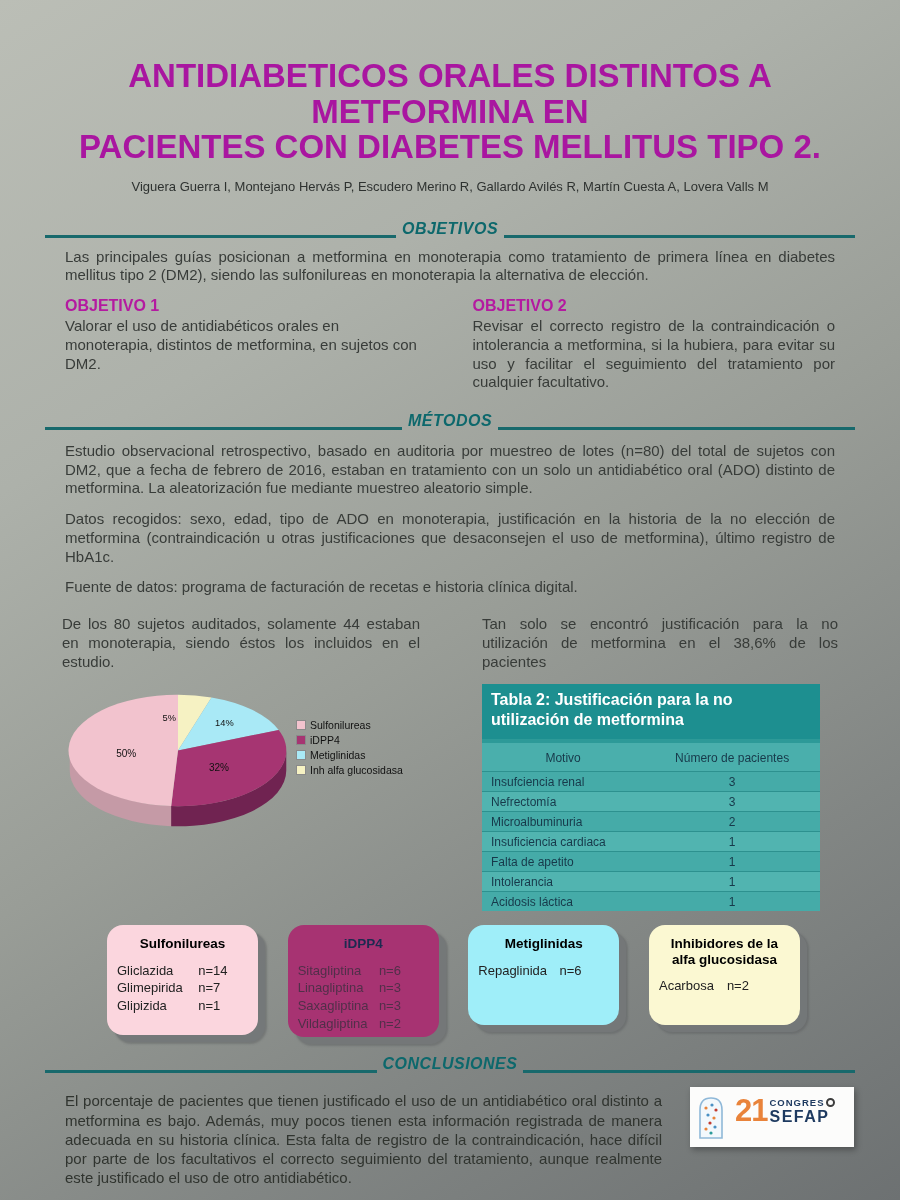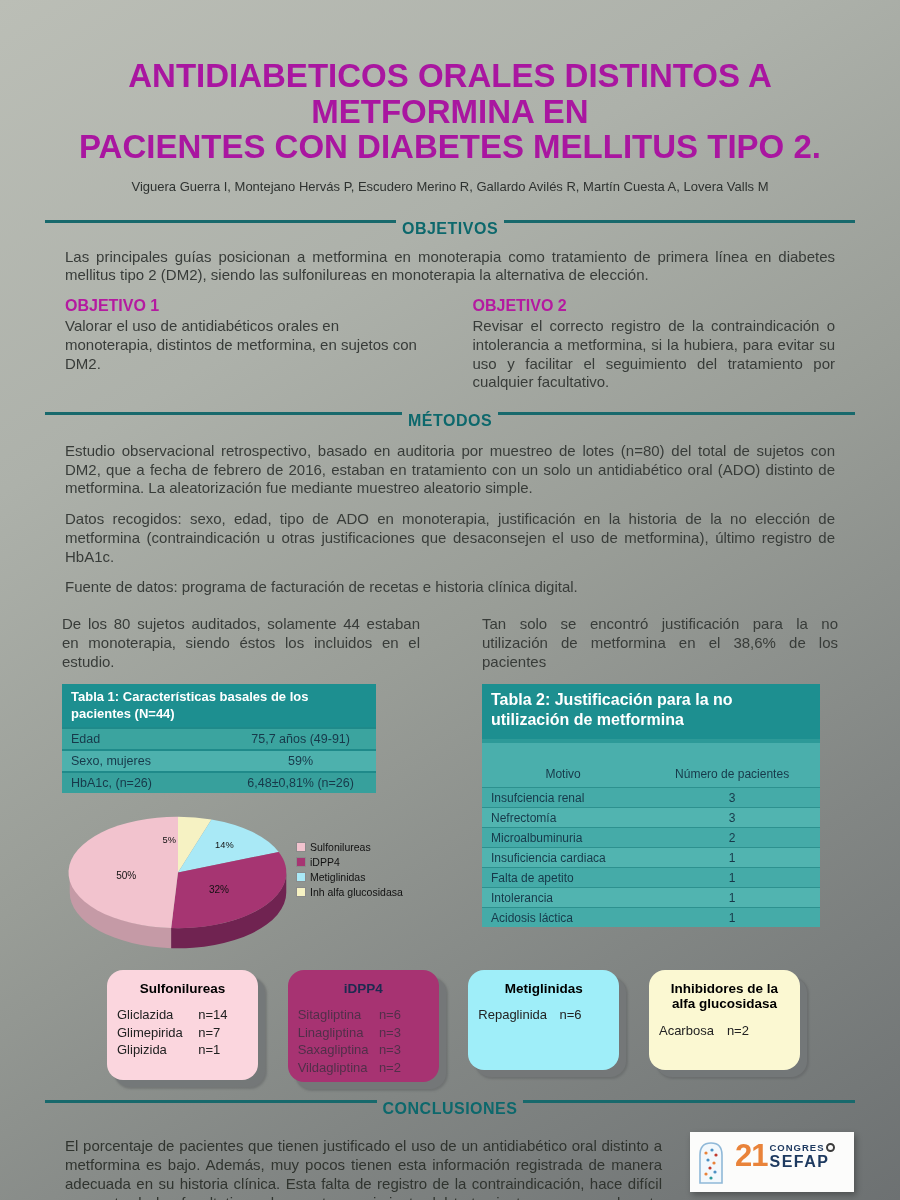--- a/index.html
+++ b/index.html
@@ -6,21 +6,21 @@
   body { margin: 0; background: #555; }
   .poster {
     position: relative; width: 900px; height: 1200px; margin: 0 auto;
     background: linear-gradient(148deg, #bbbeb6 0%, #adb1aa 28%, #999d97 52%, #828684 76%, #6d7172 100%);
     font-family: "Liberation Sans", sans-serif; color: #383c39; overflow: hidden;
   }
   .title { margin: 10px; padding: 48px 55px 0; text-align: center; color: #a916a0;
            font-size: 33px; line-height: 1.08; font-weight: bold; }
   .authors { text-align: center; margin-top: 14px; font-size: 13px; color: #2e3230; }
 
-  .section-header { display: flex; align-items: flex-start; margin: 0 45px; }
+  .section-header { display: flex; align-items: flex-end; margin: 0 45px; font-style: italic; }
   .section-header .rule { flex: 1; height: 3px; background: #18696c; }
   .section-header h2 { margin: 0 6px; font-size: 16px; color: #0d686c; letter-spacing: .5px; font-weight: bold; }
   .mt-obj { margin-top: 26px; } .mt-met { margin-top: 20px; } .mt-res { margin-top: 18px; } .mt-con { margin-top: 18px; }
 
   .objetivos-intro { margin: 10px 65px 0; text-align: justify; font-size: 15px; line-height: 1.22; }
   .obj-cols { display: grid; grid-template-columns: 1fr 1fr; column-gap: 45px; margin: 13px 65px 0; }
   .obj-title { color: #b41aa0; font-size: 16px; margin: 0 0 2px; font-weight: bold; }
   .obj-text { margin: 0; font-size: 15px; line-height: 1.24; }
   .col2 .obj-text { text-align: justify; }
 
@@ -34,21 +34,21 @@
   .table1 { width: 314px; font-size: 12.5px; }
   .t1-row { display: grid; grid-template-columns: 52% 48%; border-top: 2px solid #1f8a8a; }
   .t1-row:nth-of-type(2) { background: #3ba49f; }
   .t1-row:nth-of-type(3) { background: #4db1ad; }
   .t1-row:nth-of-type(4) { background: #37a09c; }
   .t1-row div { padding: 3px 9px; }
   .t1-value { text-align: center; }
 
   .table2 { width: 338px; font-size: 12px; }
   .table2 .t-head { font-size: 16px; padding: 6px 9px 9px; }
-  .t2-colhead { display: grid; grid-template-columns: 48% 52%; background: #4aafac; padding: 24px 0 6px; text-align: center; border-top: 4px solid #2d9a98; }
+  .t2-colhead { display: grid; grid-template-columns: 48% 52%; background: #4aafac; padding: 8px 0 6px; text-align: center; border-top: 4px solid #2d9a98; }
   .t2-row { display: grid; grid-template-columns: 48% 52%; border-top: 1.5px solid #2d918f; }
   .t2-row:nth-of-type(odd) { background: #45aba8; }
   .t2-row:nth-of-type(even) { background: #51b4b0; }
   .t2-motivo { padding: 2.5px 0 2.5px 9px; }
   .t2-num { text-align: center; padding: 2.5px 0; }
 
   .pie-block { display: flex; margin-top: 16px; align-items: flex-start; }
   .pie-svg { width: 232px; height: 147px; flex: 0 0 auto; }
   .pie-label { font-size: 13px; fill: #111; }
   .pie-label-sm { font-size: 12px; fill: #111; }
@@ -120,35 +120,20 @@
     <p>Estudio observacional retrospectivo, basado en auditoria por muestreo de lotes (n=80) del total de sujetos con DM2, que a fecha de febrero de 2016, estaban en tratamiento con un solo un antidiabético oral (ADO) distinto de metformina. La aleatorización fue mediante muestreo aleatorio simple.</p>
     <p>Datos recogidos: sexo, edad, tipo de ADO en monoterapia, justificación en la historia de la no elección de metformina (contraindicación u otras justificaciones que desaconsejen el uso de metformina), último registro de HbA1c.</p>
     <p>Fuente de datos: programa de facturación de recetas e historia clínica digital.</p>
   </div>
 
 
   <div class="results-grid">
     <div>
       <p class="res-intro">De los 80 sujetos auditados, solamente 44 estaban en monoterapia, siendo éstos los incluidos en el estudio.</p>
 
-      <div class="datatable table1">
-        <div class="t-head">Tabla 1: Características basales de los pacientes (N=44)</div>
-        <div class="t1-row">
-          <div class="t1-label">Edad</div>
-          <div class="t1-value">75,7 años (49-91)</div>
-        </div>
-        <div class="t1-row">
-          <div class="t1-label">Sexo, mujeres</div>
-          <div class="t1-value">59%</div>
-        </div>
-        <div class="t1-row">
-          <div class="t1-label">HbA1c, (n=26)</div>
-          <div class="t1-value">6,48±0,81% (n=26)</div>
-        </div>
-      </div>
 
       <div class="pie-block">
         <svg class="pie-svg" viewBox="0 0 300 190">
           <path d="M141.2,153.9 A140,72 0 0 1 10,82 L10,108 A140,72 0 0 0 141.2,179.9 Z" fill="#c59aa6"></path>
           <path d="M290,82 A140,72 0 0 1 141.2,153.9 L141.2,179.9 A140,72 0 0 0 290,108 Z" fill="#702351"></path>
           <path d="M150,82 L150,10 A140,72 0 0 1 193.3,13.5 Z" fill="#f6f2c3"></path>
           <path d="M150,82 L193.3,13.5 A140,72 0 0 1 280.2,55.5 Z" fill="#a9e9f6"></path>
           <path d="M150,82 L280.2,55.5 A140,72 0 0 1 141.2,153.9 Z" fill="#a63572"></path>
           <path d="M150,82 L141.2,153.9 A140,72 0 0 1 150,10 Z" fill="#f2c3ce"></path>
           <text class="pie-label" x="70" y="90">50%</text>

